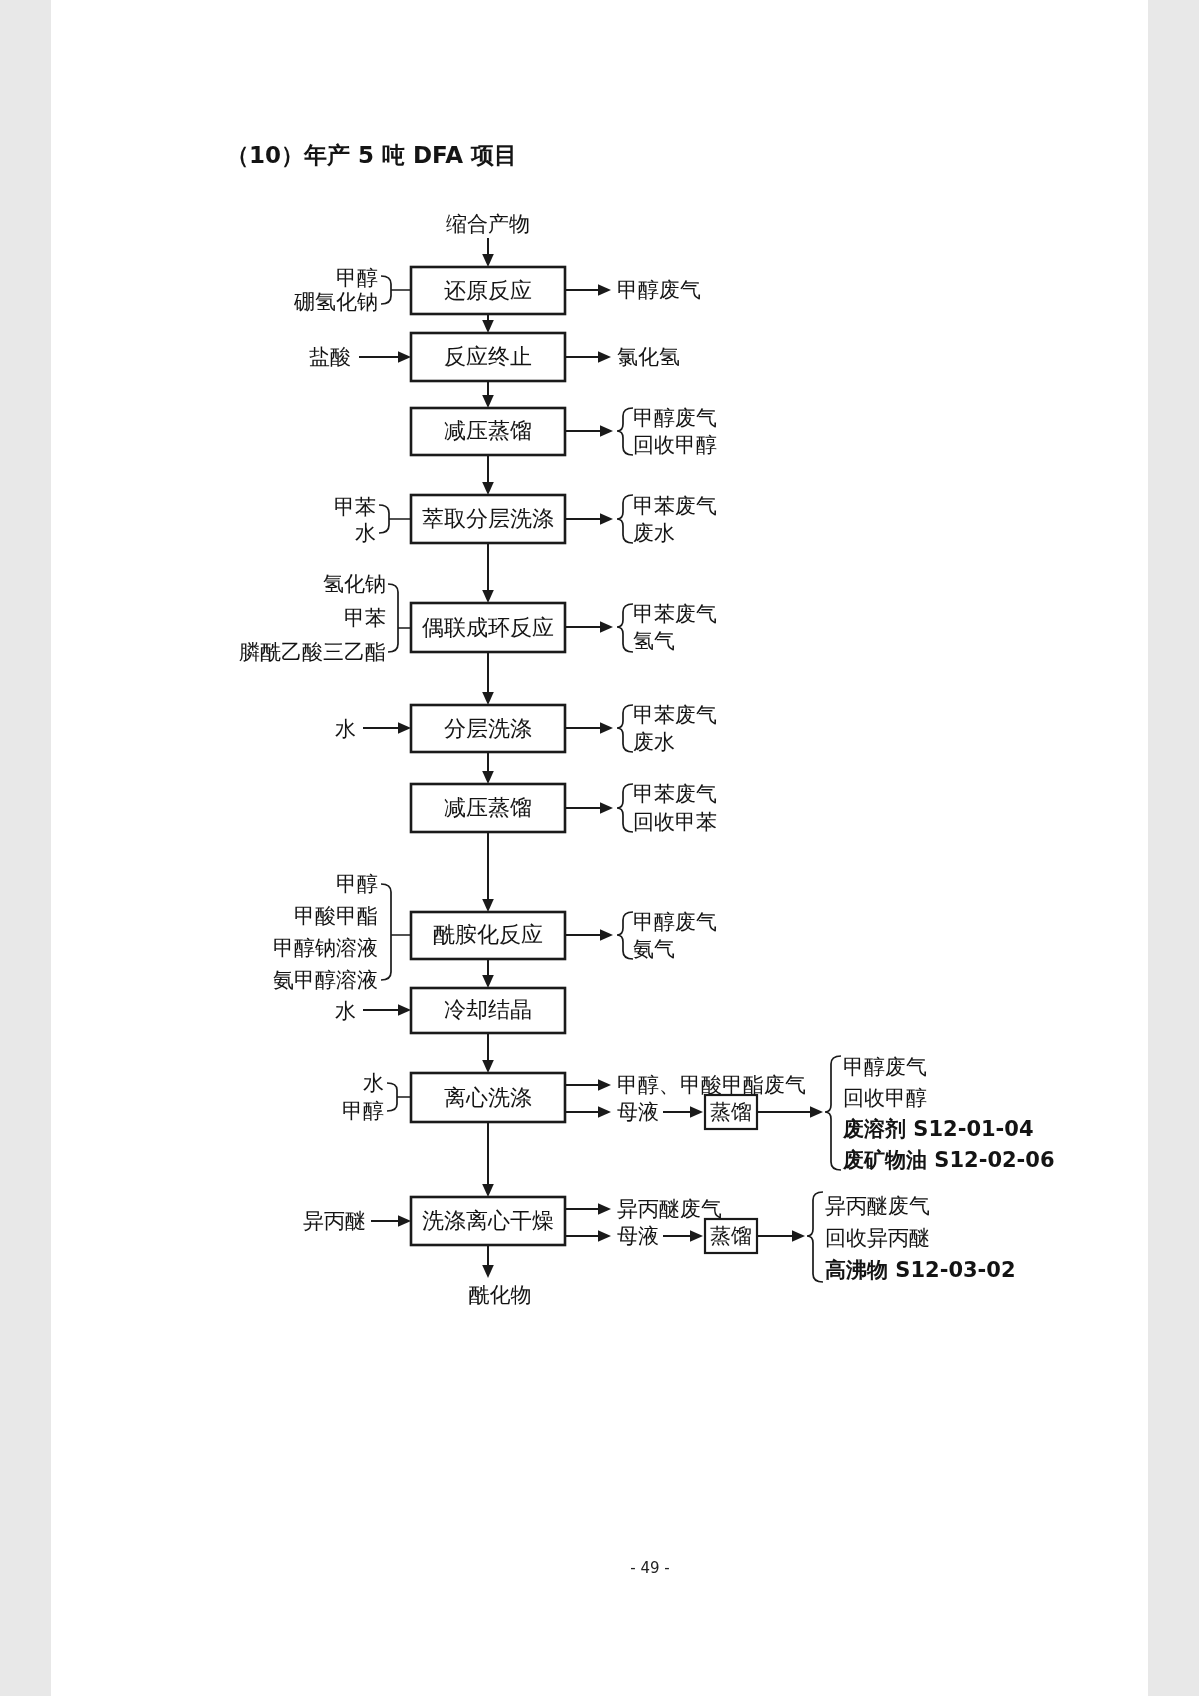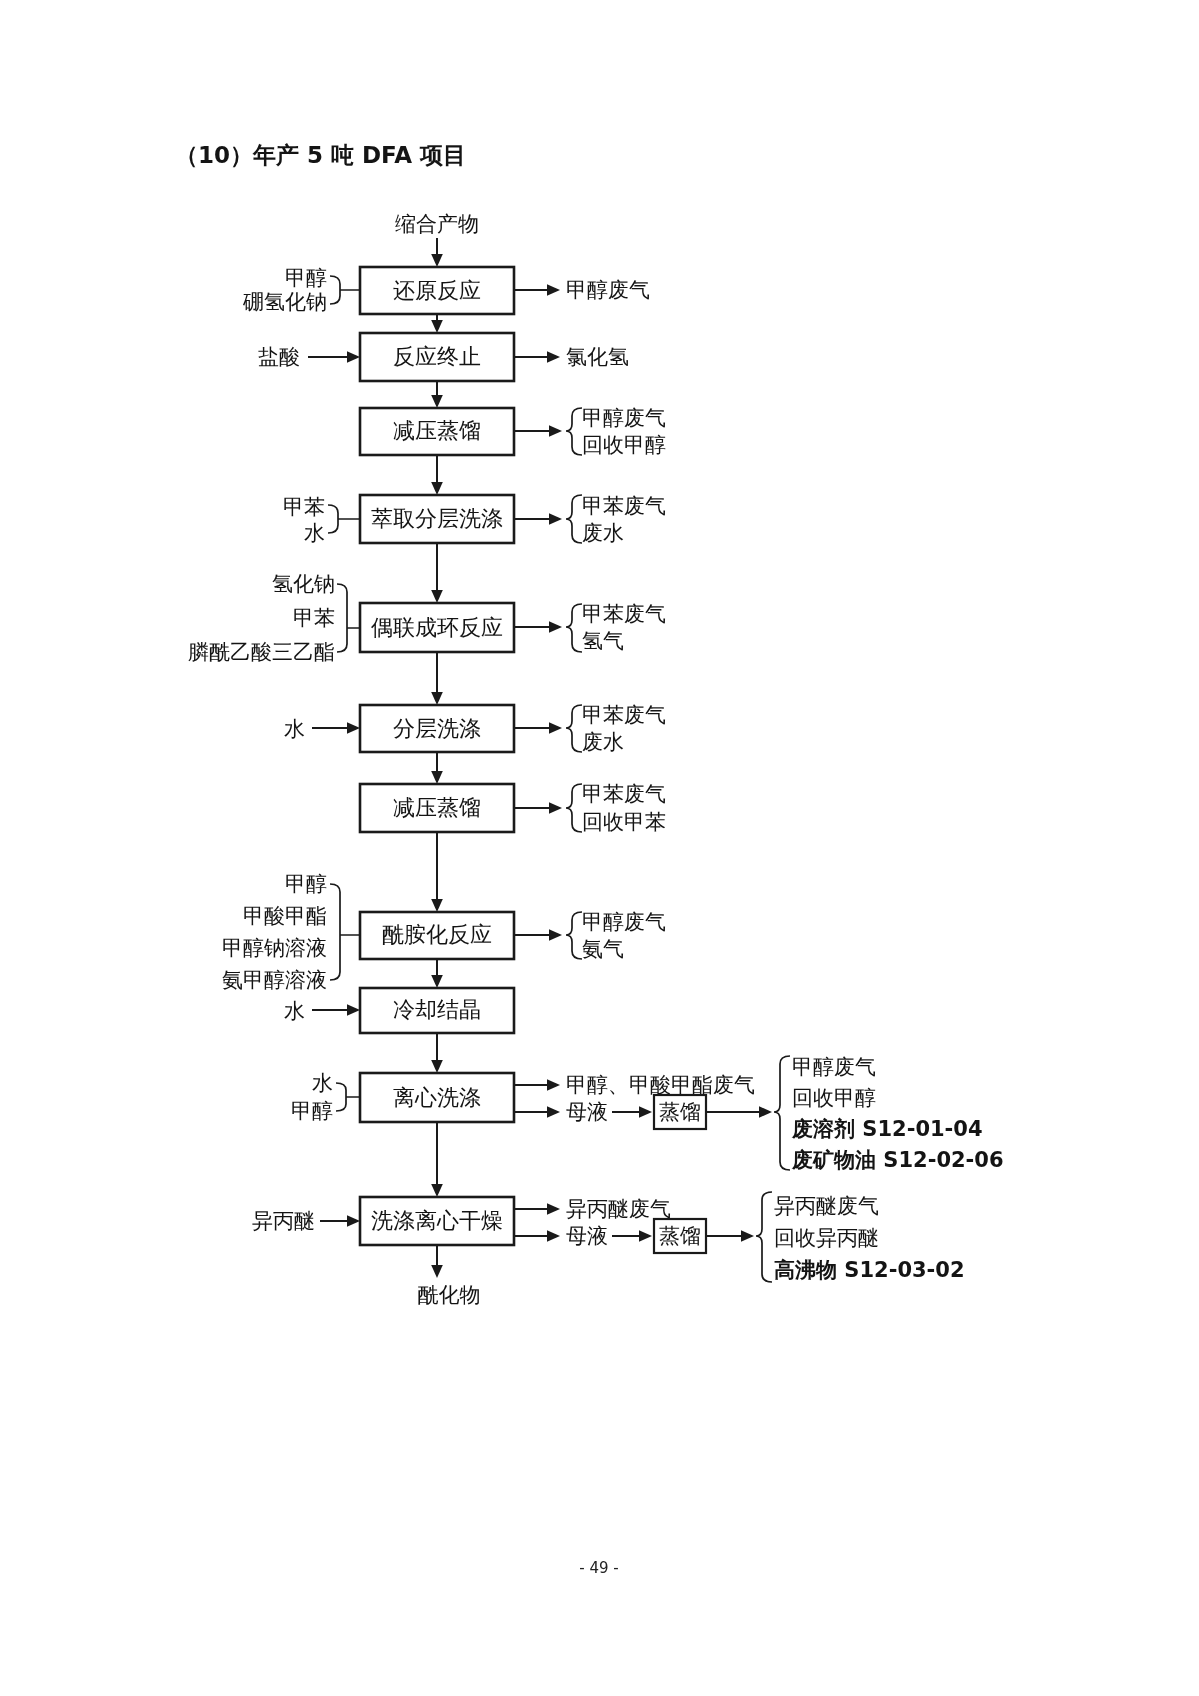--- a/index.html
+++ b/index.html
@@ -1,16 +1,16 @@
 <!DOCTYPE html>
 <html><head>
 <meta charset="utf-8">
 <style>
   html,body{margin:0;padding:0;background:#e8e8e8;}
-  .page{position:relative;width:1199px;height:1696px;background:#ffffff;margin:0 auto;
+  .page{position:relative;width:1097px;height:1696px;background:#ffffff;margin:0 auto;
         font-family:"DejaVu Sans","Liberation Sans",sans-serif;}
   svg{position:absolute;left:0;top:0;}
   text{fill:#141414;font-family:"DejaVu Sans","Liberation Sans",sans-serif;}
   .bl{font-size:22px;text-anchor:middle;}
   .lab{font-size:21px;}
   .end{text-anchor:end;}
   .mid{text-anchor:middle;}
   .bold{font-weight:bold;}
   .title-text{font-size:23px;font-weight:bold;}
   .footer-text{font-size:15px;text-anchor:middle;fill:#222;}

